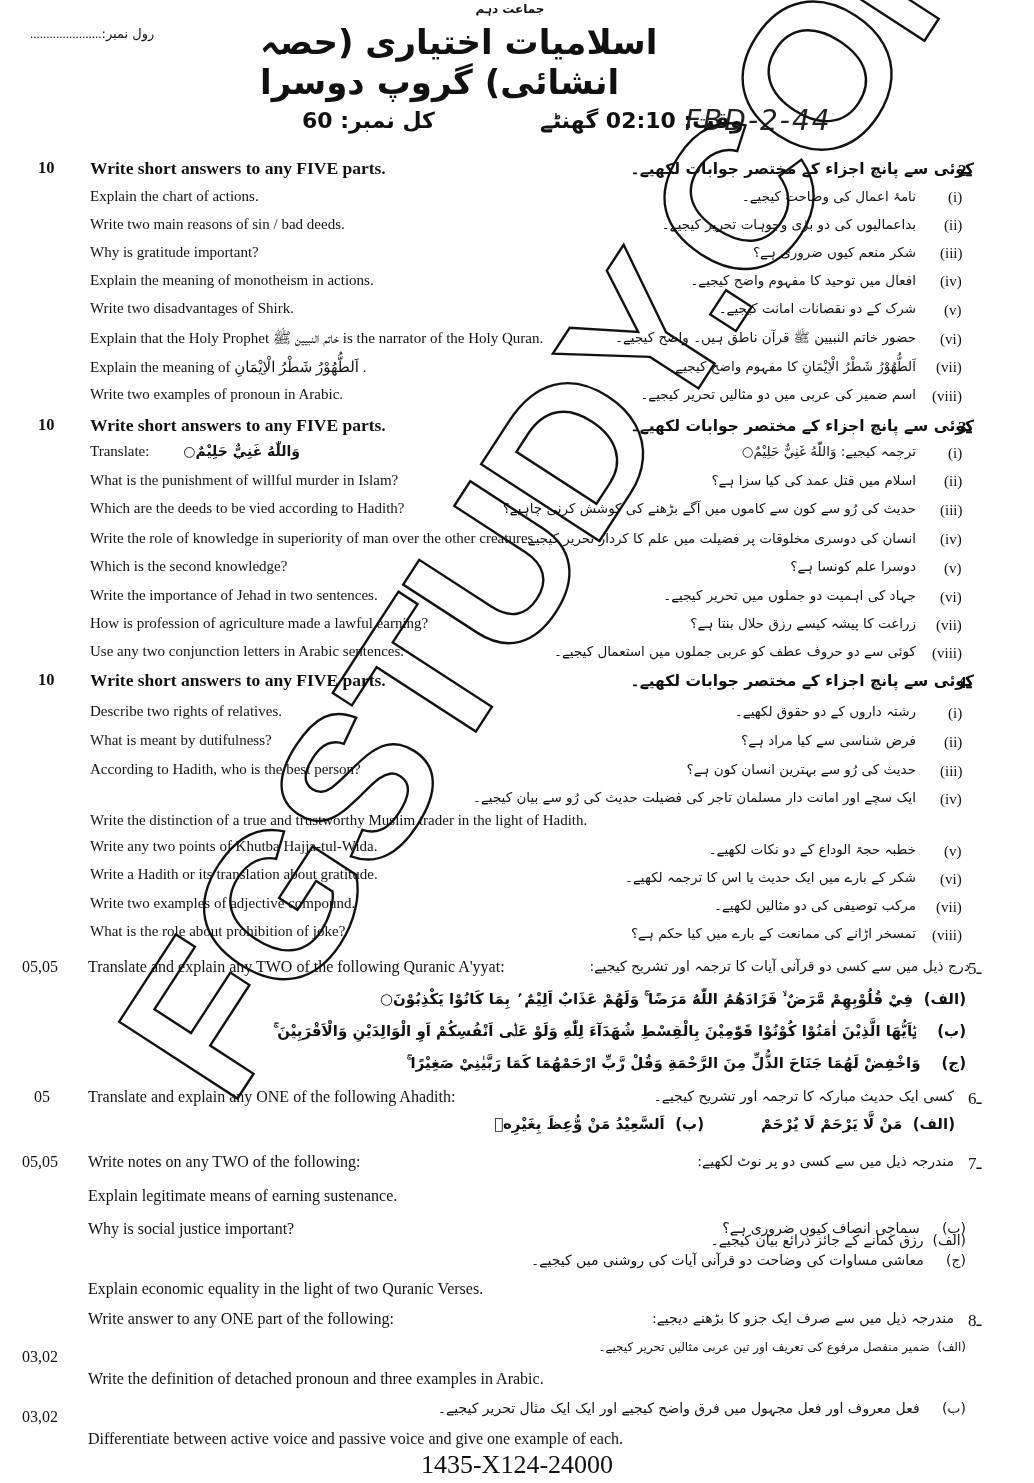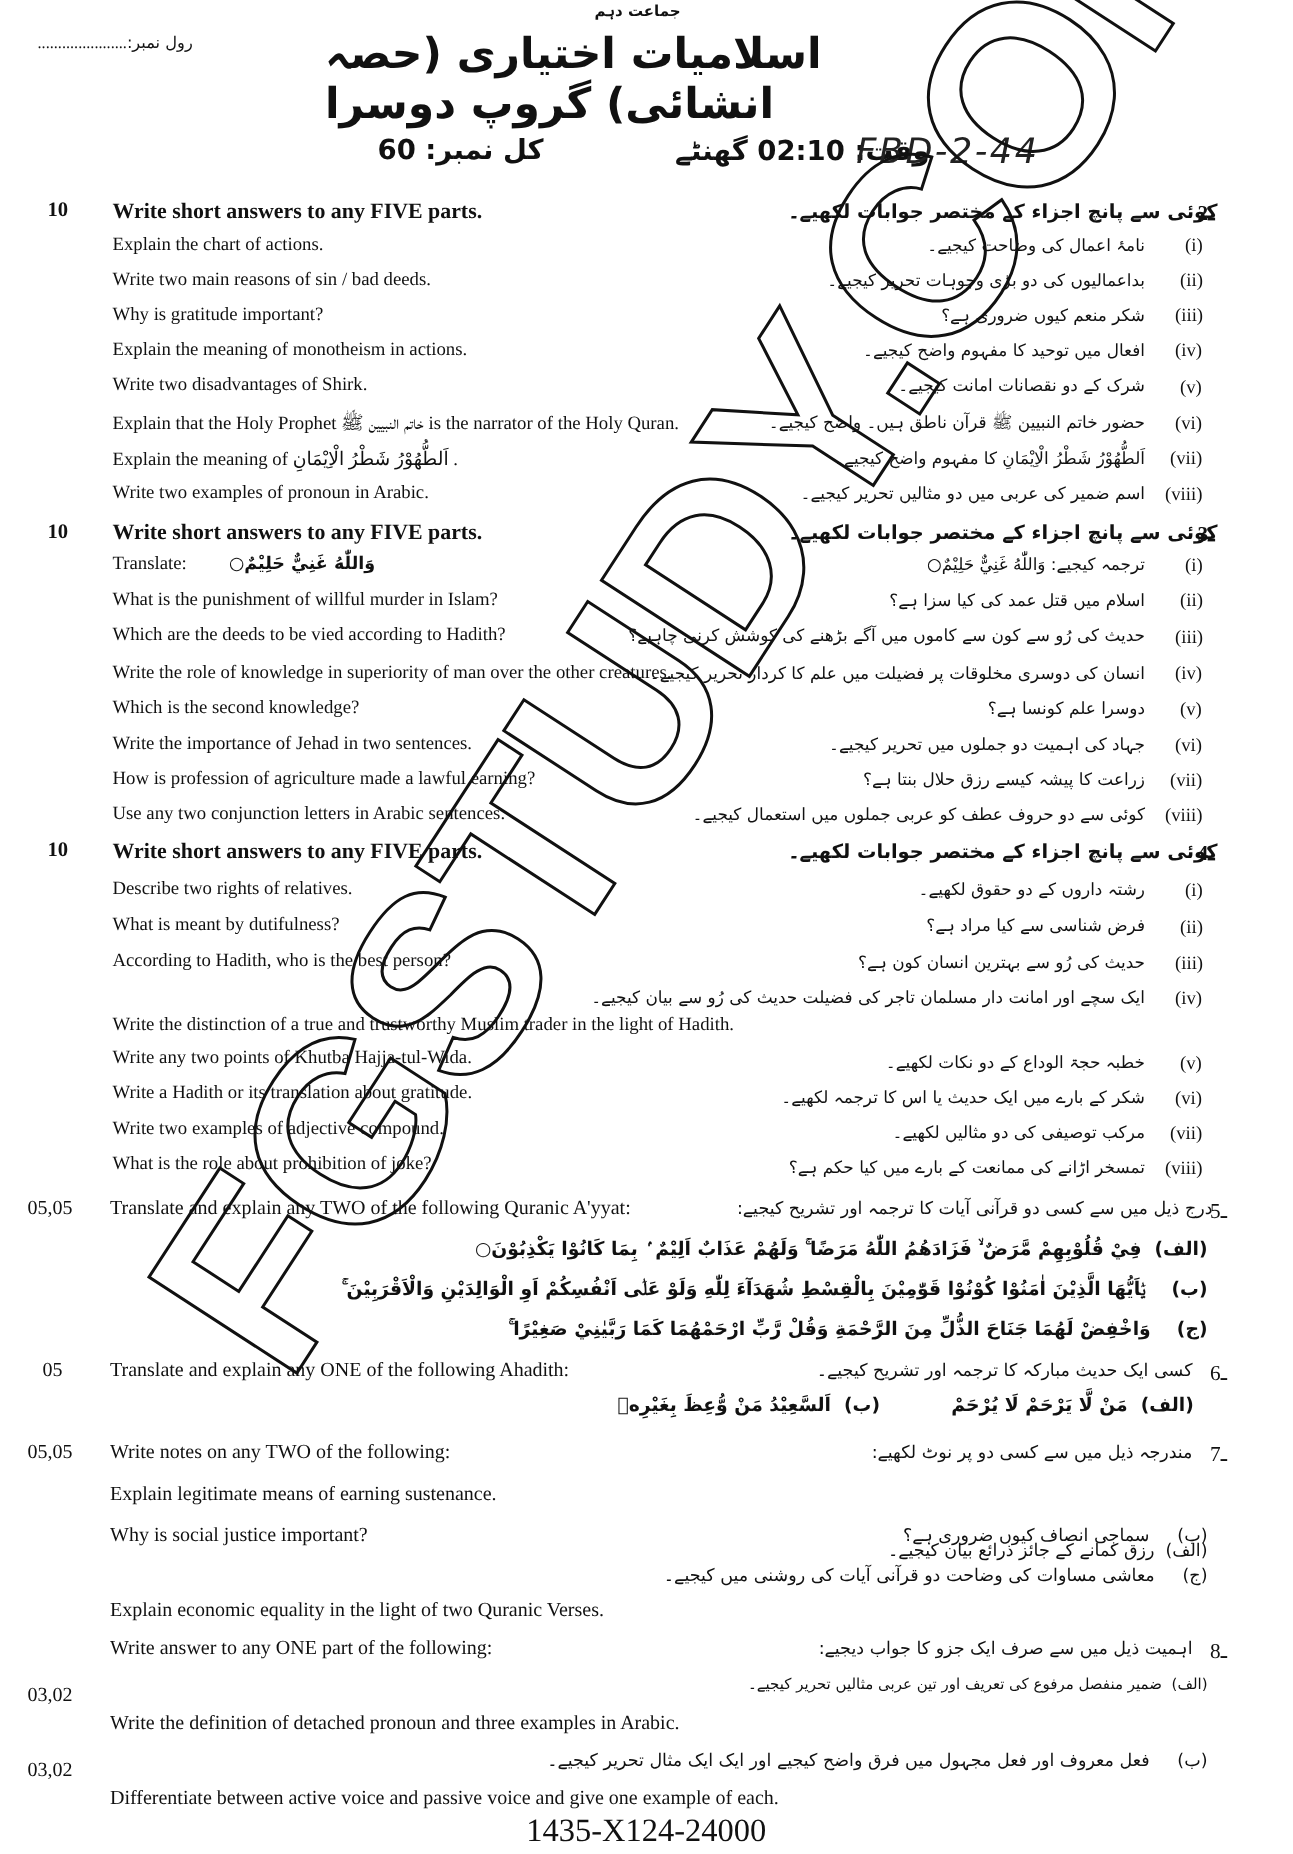--- a/index.html
+++ b/index.html
@@ -210,21 +210,21 @@
 
   <div class="abs rtl ur" style="right:68px; top:1252px; font-size:14px;">
     <span>(ج)</span>&nbsp;&nbsp;&nbsp;&nbsp;
     <span>معاشی مساوات کی وضاحت دو قرآنی آیات کی روشنی میں کیجیے۔</span>
   </div>
   <div class="abs en" style="left:88px; top:1280px; font-size:16px;">Explain economic equality in the light of two Quranic Verses.</div>
 </div>
 
 <div>
   <div class="abs en" style="left:88px; top:1310px; font-size:16px;">Write answer to any ONE part of the following:</div>
-  <div class="abs rtl ur" style="right:80px; top:1310px; font-size:14px;">اہمیت ذیل میں سے صرف ایک جزو کا جواب دیجیے:</div>
+  <div class="abs rtl ur" style="right:80px; top:1310px; font-size:14px;">مندرجہ ذیل میں سے صرف ایک جزو کا بڑھنے دیجیے:</div>
   <div class="abs qnum" style="left:968px; top:1310px; font-weight:normal;">8<span>ـ</span></div>
 
   <div class="abs marks-n" style="left:22px; top:1348px;">03,02</div>
   <div class="abs rtl ur" style="right:68px; top:1340px; font-size:12px;">
     <span>(الف)</span>&nbsp;
     <span>ضمیر منفصل مرفوع کی تعریف اور تین عربی مثالیں تحریر کیجیے۔</span>
   </div>
   <div class="abs en" style="left:88px; top:1370px; font-size:16px;">Write the definition of detached pronoun and three examples in Arabic.</div>
 
   <div class="abs marks-n" style="left:22px; top:1408px;">03,02</div>

